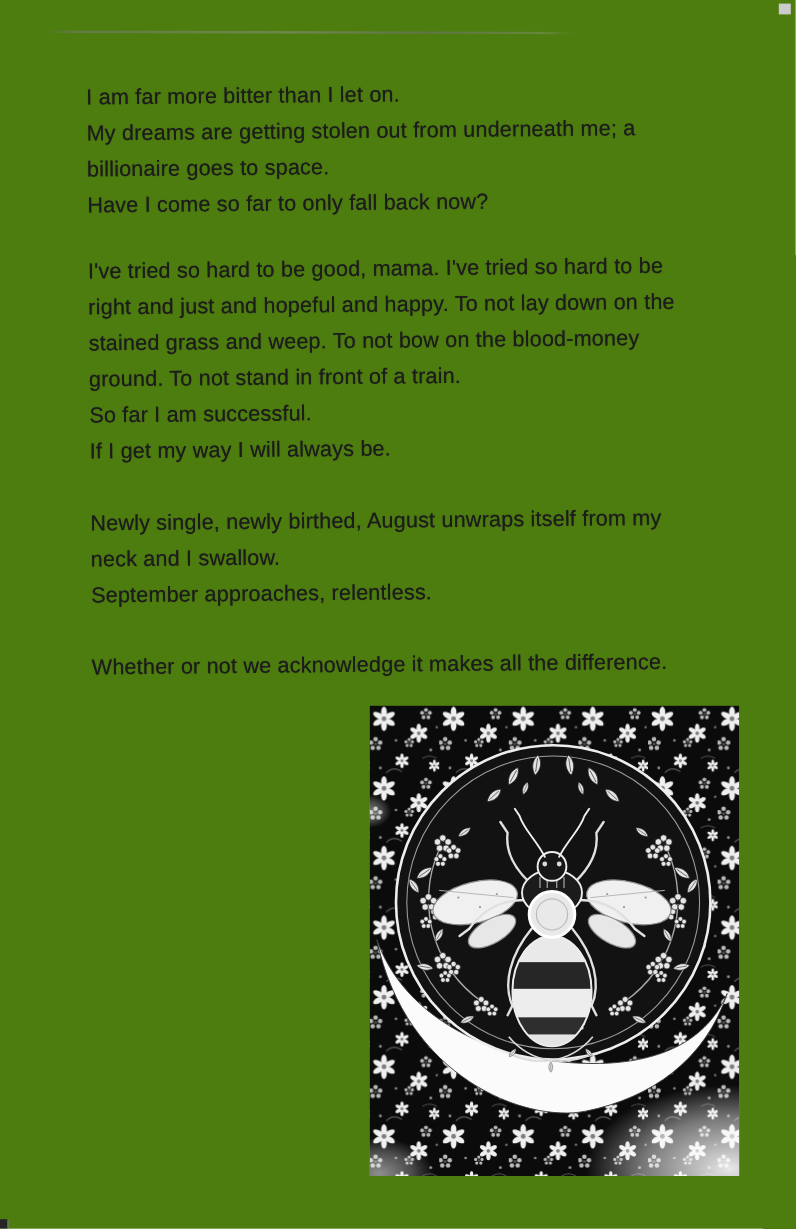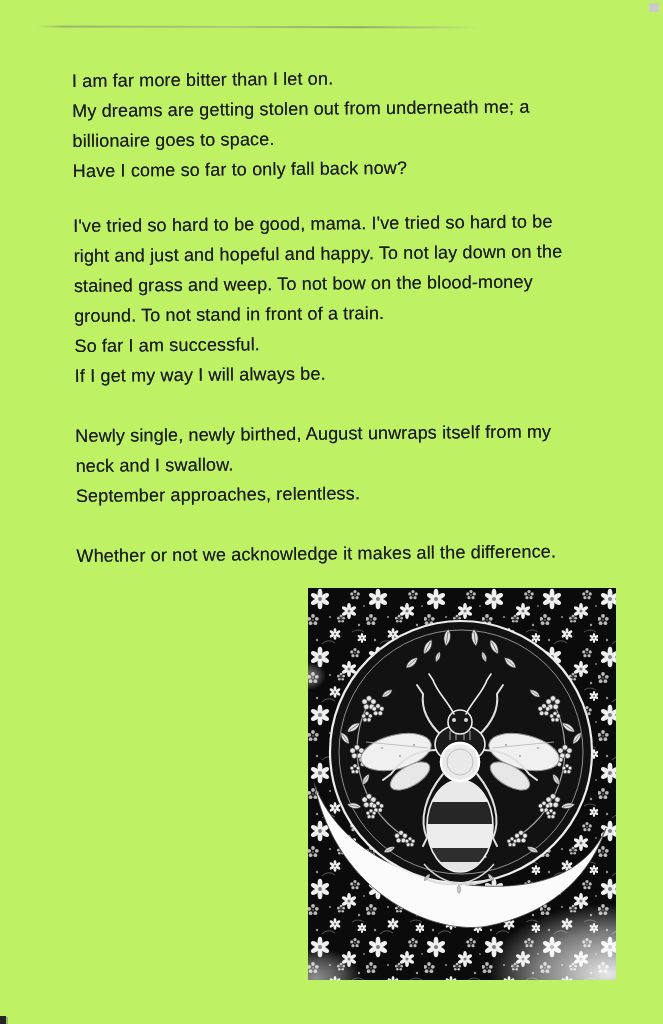--- a/index.html
+++ b/index.html
@@ -1,18 +1,18 @@
 <!DOCTYPE html>
 <html><head>
 <meta charset="utf-8">
 <style>
   html,body{margin:0;padding:0;}
   body{background:#ffffff;}
   .page{
-    position:relative;width:663px;height:1024px;background:#bef264;
+    position:relative;width:663px;height:1024px;background:#4d7c0f;
     overflow:hidden;font-family:"Liberation Sans", sans-serif;
   }
   .poem{
     position:absolute;left:0;top:0;width:100%;height:100%;
     transform:rotate(-0.55deg);transform-origin:74px 300px;color:#1c1c1c;
   }
   .stanza{position:absolute;left:74px;}
   .line{
     font-size:18px;line-height:30px;white-space:nowrap;letter-spacing:0.15px;
     text-shadow:0 0 0.6px rgba(25,25,25,0.75);

